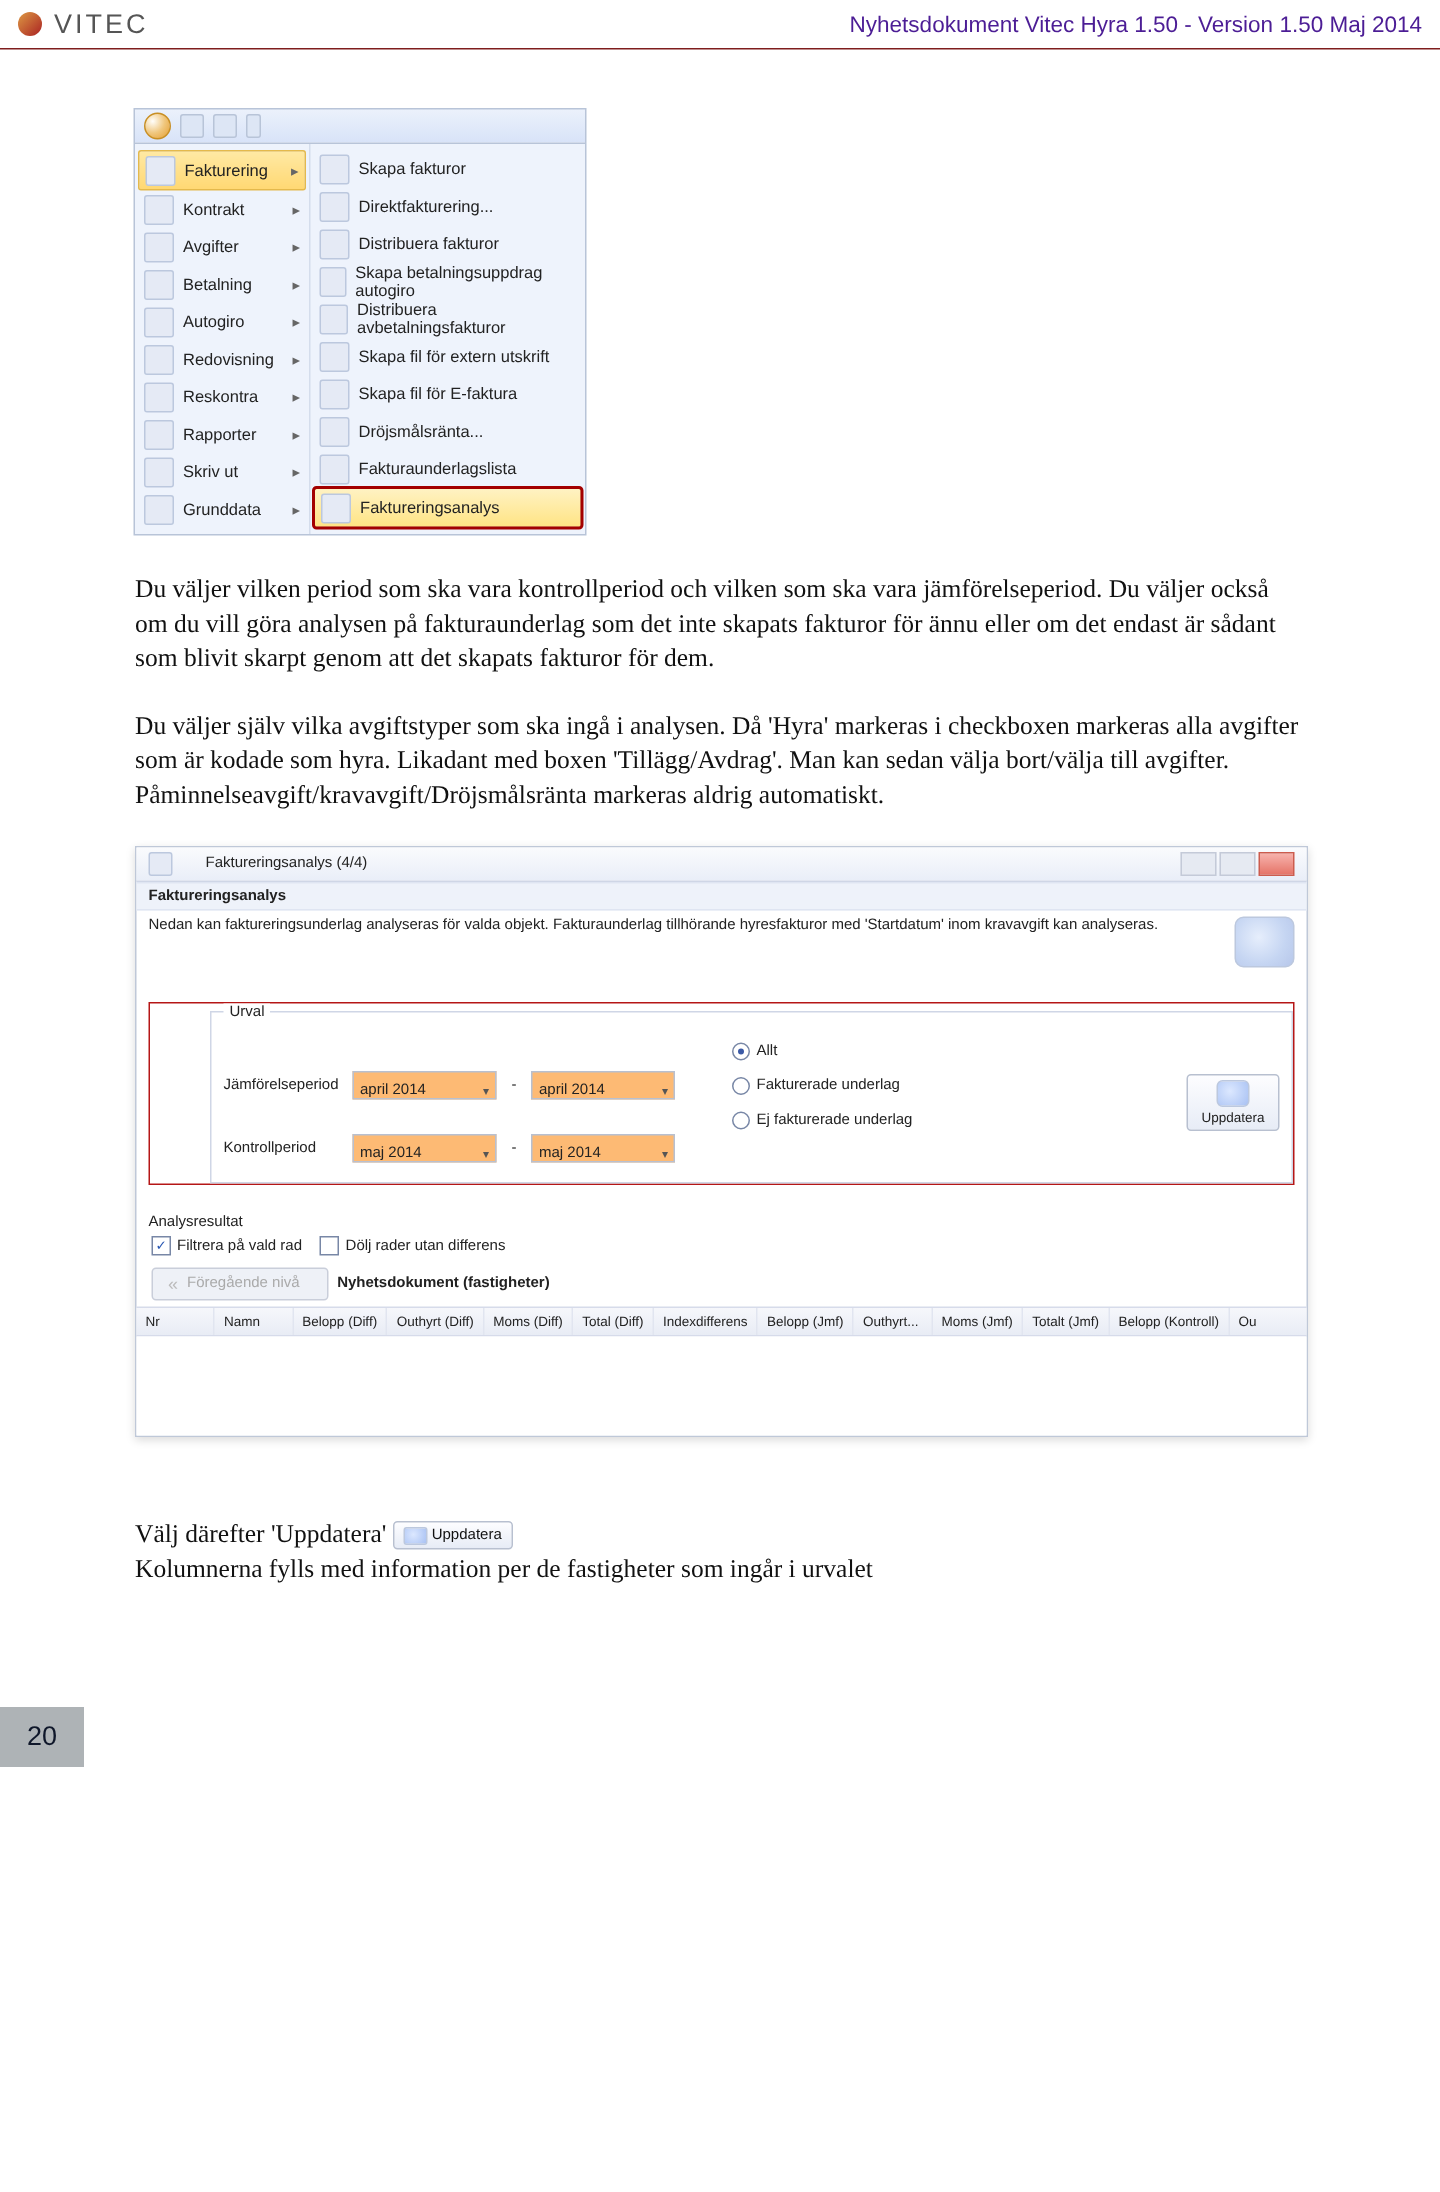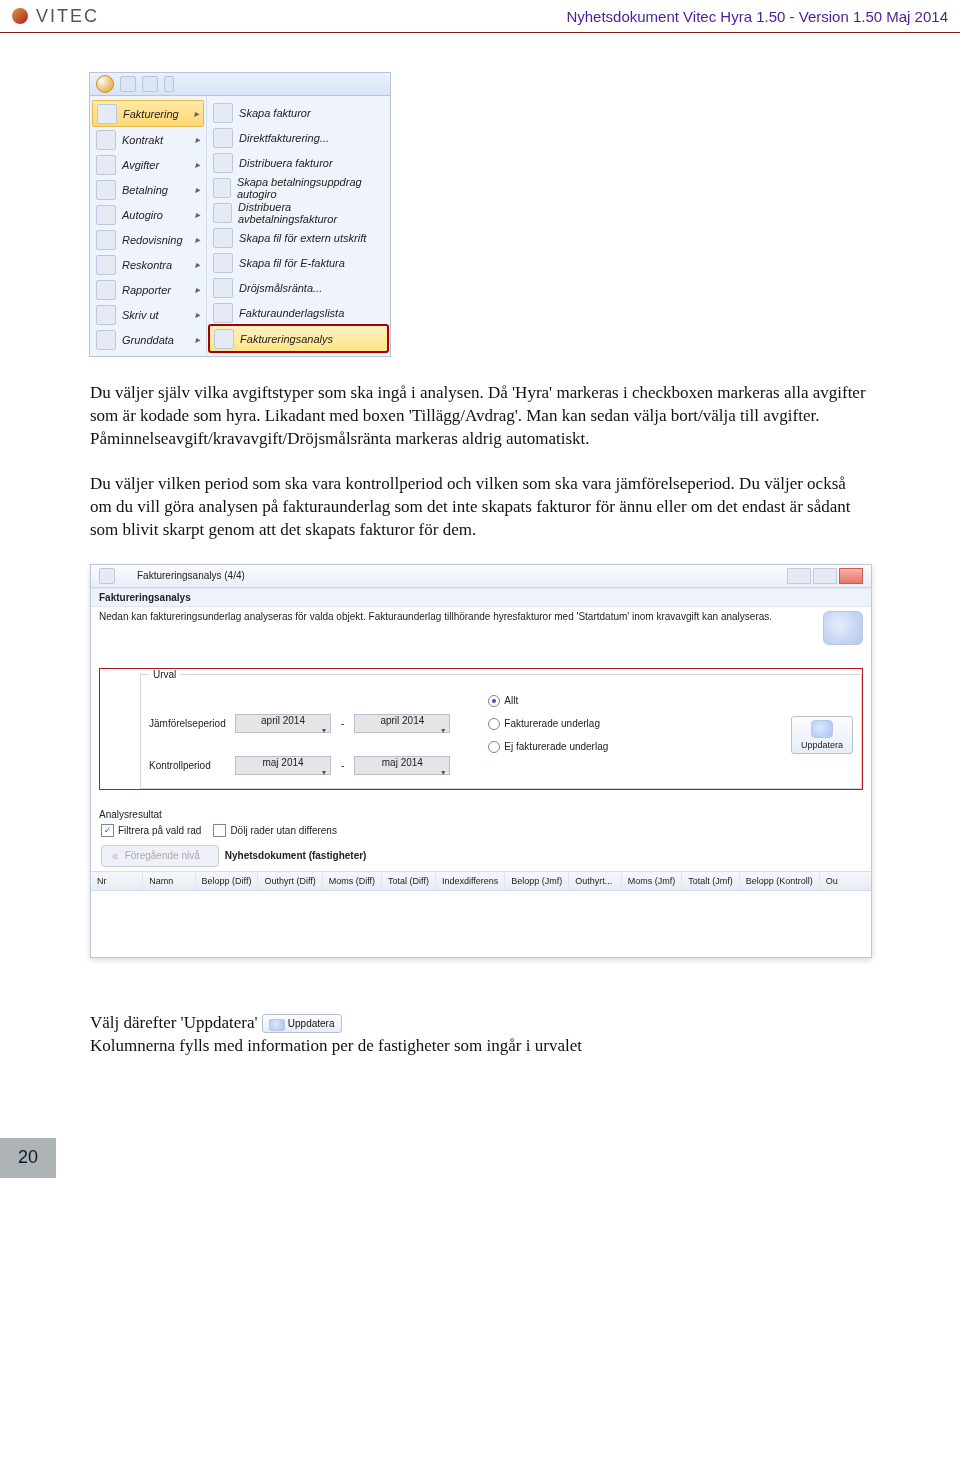--- a/index.html
+++ b/index.html
@@ -7,21 +7,21 @@
   .vlogo { width:16px; height:16px; border-radius:50%; background:linear-gradient(135deg,#d94,#a22); margin-right:8px; }
   .brand { font-family:"Segoe UI",Arial,sans-serif; font-size:18px; font-weight:500; color:#555; letter-spacing:2px; }
   .doc-title { margin-left:auto; font-family:"Segoe UI",Arial,sans-serif; font-size:15px; color:#4c1d95; }
   .page-body { padding:40px 90px 0 90px; }
 
   
   .menu-shot { width:300px; font-family:"Segoe UI",Tahoma,sans-serif; font-size:11px; color:#222; box-shadow:0 0 0 1px #b8c4d8; margin-bottom:26px; }
   .menu-tb { background:linear-gradient(#ebf1fb,#d8e3f8); height:18px; display:flex; align-items:center; gap:6px; padding:2px 6px; border-bottom:1px solid #b8c4d8; }
   .orb { width:16px; height:16px; border-radius:50%; background:radial-gradient(circle at 30% 30%, #fffefb,#f0c77e,#e59d2e); border:1px solid #c88f24; }
   .tb-ic { width:14px; height:14px; background:#dde6f5; border:1px solid #b8c4d8; border-radius:2px; }
-  .menu-body { display:flex; background:#eef3fc;font-style:italic; }
+  .menu-body { display:flex; background:#eef3fc; }
   .menu-col { padding:4px 2px; }
   .menu-left { width:114px; border-right:1px solid #d4ddec; }
   .menu-right { width:182px; }
   .menu-item { display:flex; align-items:center; gap:6px; padding:2px 4px; height:21px; border-radius:2px; }
   .menu-item .ic { width:18px; height:18px; background:#e5eaf5; border:1px solid #bcc8de; border-radius:2px; }
   .menu-item .arr { margin-left:auto; color:#666; font-size:10px; }
   .mi-active { background:linear-gradient(#ffe9a4,#ffd873); border:1px solid #e4b94c; }
   .mi-highlight { background:linear-gradient(#fff2c3,#ffe484); border:1px solid #e6c05f; }
   .mi-red { outline:2px solid #a30000; outline-offset:-1px; }
 
@@ -35,21 +35,21 @@
   .winbtn { width:22px; height:14px; background:#e6eaf2; border:1px solid #c4cad8; }
   .winbtn.close { background:linear-gradient(#f7b3ad,#e57468); border-color:#cc5c4e; }
   .dlg-sec-h { background:#eef2fa; border-top:1px solid #dfe5f2; border-bottom:1px solid #dfe5f2; padding:3px 8px; font-weight:bold; font-size:10px; }
   .dlg-help { padding:4px 8px 6px 8px; display:flex; align-items:flex-start; }
   .dlg-help .help-ic { width:38px; height:32px; margin-left:auto; background:radial-gradient(circle at 40% 40%, #e6eefc,#c5d5f2 60%,#b7c7ea); border:1px solid #bcc8de; border-radius:6px; }
   .urval { border:1.5px solid #b51616; margin:17px 8px;padding-left:40px; }
   .fs { border:1px solid #cfd6e6; margin:0; padding:6px 8px 10px 8px; }
   .fs-title { font-size:10px; margin:-12px 0 6px 0; display:inline; background:#fff; padding:0 4px; }
   .row { display:flex; align-items:center; gap:8px; margin:3px 0; }
   .lbl { width:78px; }
-  .dd { display:inline-flex; align-items:center; border:1px solid #b8c0d0; background:#e5e5e5; height:17px; width:86px; padding:0 4px; font-size:10px;flex-direction:column; }
+  .dd { display:inline-flex; align-items:flex-end; border:1px solid #b8c0d0; background:#fdba74; height:17px; width:86px; padding:0 4px; font-size:10px; }
   .dd .caret { margin-left:auto; font-size:8px; color:#555; }
   .dash { padding:0 2px; }
   .radio-col { margin-left:30px; display:flex; flex-direction:column; gap:11px; }
   .radio { display:flex; align-items:center; gap:4px; }
   .rdot { width:10px; height:10px; border:1px solid #7887a6; border-radius:50%; display:flex; align-items:center; justify-content:center; }
   .rdot.checked::after { content:""; width:4px; height:4px; background:#3b5aa6; border-radius:50%; }
   .upd-btn { margin-left:auto; width:60px; height:36px; border:1px solid #b8c0d0; background:linear-gradient(#fdfdff,#e7ecf6); border-radius:3px; display:flex; flex-direction:column; align-items:center; justify-content:center; }
   .upd-btn .uic { width:20px; height:16px; background:radial-gradient(circle at 40% 40%, #dce8ff,#a8c1f3); border-radius:4px; border:1px solid #bcc8de; margin-bottom:2px; }
   .upd-btn span { font-size:9px; }
   .anal-row { display:flex; align-items:center; gap:12px; padding:4px 10px; }
@@ -177,22 +177,22 @@
             <span>Fakturaunderlagslista</span>
           </div>
           <div class="menu-item mi-highlight mi-red">
             <div class="ic"></div>
             <span>Faktureringsanalys</span>
           </div>
         </div>
     </div>
   </div>
 
+  <p class="para">Du väljer vilken period som ska vara kontrollperiod och vilken som ska vara jämförelseperiod. Du väljer också om du vill göra analysen på fakturaunderlag som det inte skapats fakturor för ännu eller om det endast är sådant som blivit skarpt genom att det skapats fakturor för dem.</p>
   <p class="para">Du väljer själv vilka avgiftstyper som ska ingå i analysen. Då 'Hyra' markeras i checkboxen markeras alla avgifter som är kodade som hyra. Likadant med boxen 'Tillägg/Avdrag'. Man kan sedan välja bort/välja till avgifter. Påminnelseavgift/kravavgift/Dröjsmålsränta markeras aldrig automatiskt.</p>
-  <p class="para">Du väljer vilken period som ska vara kontrollperiod och vilken som ska vara jämförelseperiod. Du väljer också om du vill göra analysen på fakturaunderlag som det inte skapats fakturor för ännu eller om det endast är sådant som blivit skarpt genom att det skapats fakturor för dem.</p>
 
   <div class="dlg-shot">
     <div class="dlg-title">
       <div class="ic"></div>
       <span>Faktureringsanalys (4/4)</span>
       <div class="winbtns">
         <div class="winbtn"></div>
         <div class="winbtn"></div>
         <div class="winbtn close"></div>
       </div>

